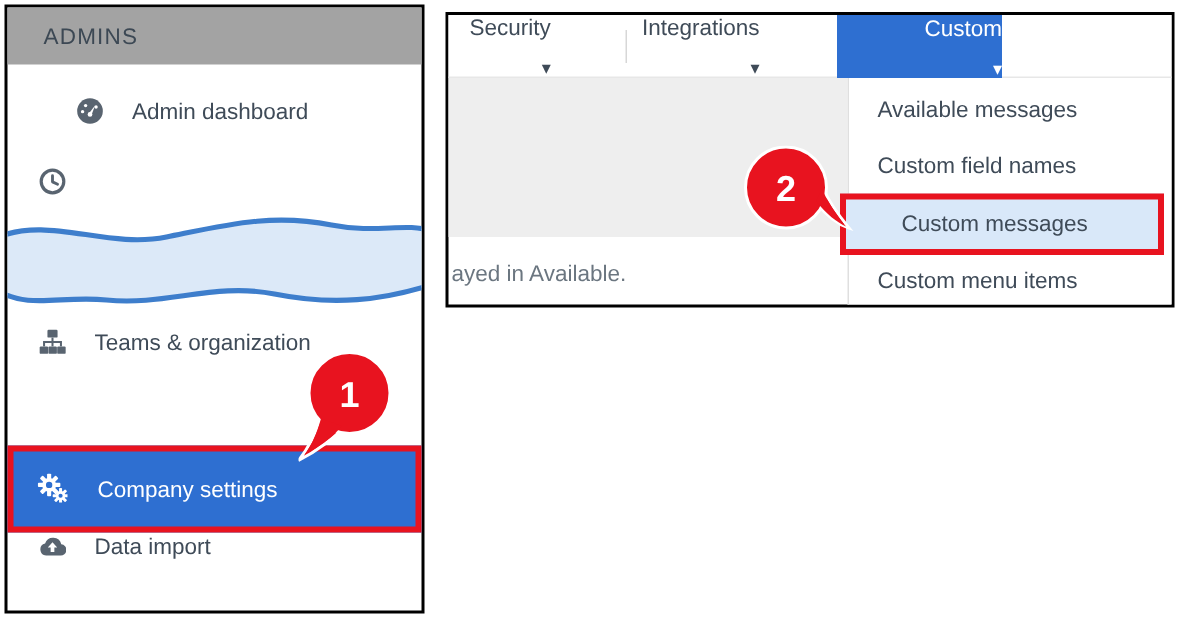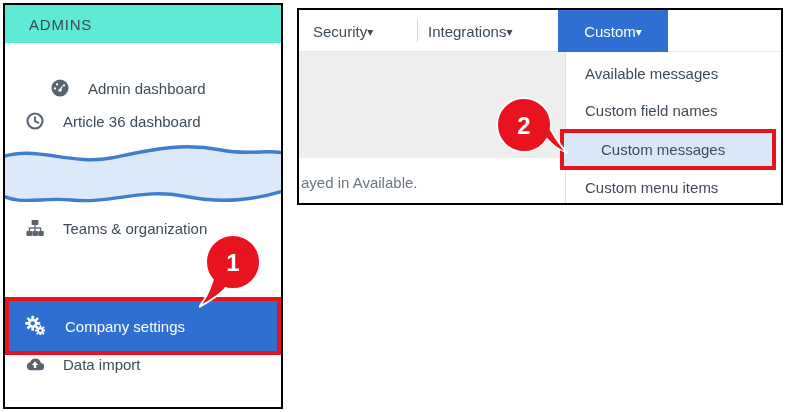--- a/index.html
+++ b/index.html
@@ -2,42 +2,42 @@
 <html><head>
 <meta charset="utf-8">
 <style>
   * { margin:0; padding:0; box-sizing:border-box; }
   html,body { width:785px; height:412px; background:#fff; font-family:"Liberation Sans", sans-serif; }
   #canvas { position:relative; width:785px; height:412px; background:#fff; overflow:hidden; }
 
   
   .sidebar-panel { position:absolute; left:3px; top:3px; width:280px; height:406px;
     border:2px solid #000; background:#fff; }
-  .sb-header { position:absolute; left:0; top:0; right:0; height:38px; background:#5eead4;
+  .sb-header { position:absolute; left:0; top:0; right:0; height:38px; background:#a3a3a3;
     color:#3c4854; font-size:15px; letter-spacing:0.8px; display:flex; align-items:center; padding-left:24px; }
   .sb-item { position:absolute; left:0; right:0; height:34px; display:flex; align-items:center;
     gap:18px; padding-left:20px; color:#3f4b58; font-size:15px; }
   .sb-item .ic { width:20px; height:20px; display:flex; align-items:center; justify-content:center; color:#596470; flex:0 0 20px; }
   .sb-item .ic svg { width:18px; height:18px; }
 
   .wave-wrap { position:absolute; left:0; top:135px; width:276px; height:67px; overflow:hidden; }
   .wave-wrap svg { position:absolute; left:-6px; top:0; }
 
   .red-box-1 { position:absolute; left:0; top:292px; width:276px; height:58px;
     border:4px solid #e8131f; background:#2e6fd1; display:flex; align-items:center; gap:18px; padding-left:16px; }
   .red-box-1 .ic { width:22px; height:22px; color:#fff; flex:0 0 22px; }
   .red-box-1 .ic svg { width:20px; height:20px; }
   .red-box-1 .lbl { color:#fff; font-size:15px; }
 
   
   .menu-panel { position:absolute; left:297px; top:8px; width:486px; height:197px;
     border:2px solid #000; background:#fff; }
   .tab-bar { position:absolute; left:0; top:0; right:0; height:42px; background:#fff; border-bottom:1px solid #e7e7e7; }
-  .tab { position:absolute; top:0; height:42px; display:flex; align-items:center; 
-    font-size:15px; color:#3f4b58; }
+  .tab { position:absolute; top:0; height:42px; display:flex; align-items:flex-end; gap:11px;
+    font-size:15px; color:#3f4b58;flex-direction:column; }
   .tab .caret { font-size:12px; line-height:1; transform:translateY(1px); }
   .tab-divider { position:absolute; left:118px; top:10px; width:1px; height:22px; background:#d7d7d7; }
   .tab-system { left:259px; width:110px; background:#2e6fd1; color:#fff; justify-content:center; }
 
   .gray-area { position:absolute; left:0; top:42px; width:266px; height:106px; background:#eeeeee; }
   .partial-text { position:absolute; left:2px; top:156px; height:32px; display:flex; align-items:center;
     color:#6b7680; font-size:15px; white-space:nowrap; }
 
   .dropdown { position:absolute; left:266px; top:42px; width:216px; height:151px; background:#fff;
     border-left:1px solid #dfdfdf; }
@@ -60,42 +60,41 @@
 <body>
 
 <div id="canvas">
 
   <div class="sidebar-panel">
 
     <div class="sb-header">
       <span>ADMINS</span>
     </div>
 
-    <div class="sb-item" style="top:66px;padding-left:45px;">
+    <div class="sb-item" style="top:52px;padding-left:45px;">
       <span class="ic">
         <svg viewBox="0 0 16 16">
             <circle cx="8" cy="8" r="7.6" fill="currentColor"></circle>
           <circle cx="3.6" cy="8.4" r="1" fill="#fff"></circle>
             <circle cx="5.4" cy="4.8" r="1" fill="#fff"></circle>
           <circle cx="11.6" cy="5.6" r="1" fill="#fff"></circle>
           <path d="M7.2 9.6 L11 4.8 L8.9 10.4 Z" fill="#fff"></path>
           <circle cx="8" cy="10" r="1.4" fill="#fff"></circle>
           </svg>
       </span>
       <span>Admin dashboard</span>
     </div>
 
     <div class="sb-item" style="top:99px;">
       <span class="ic">
         <svg viewBox="0 0 16 16" fill="none">
             <circle cx="8" cy="8" r="6.7" stroke="currentColor" stroke-width="1.9"></circle>
           <path d="M8 4.6 V8.2 L11 9.6" stroke="currentColor" stroke-width="1.7" stroke-linecap="round" stroke-linejoin="round"></path>
           </svg>
       </span>
-      <span>Article 36 dashboard</span>
     </div>
 
     <div class="wave-wrap">
       <svg width="288" height="67" viewBox="0 0 288 67">
         <path d="M0,18 C34,4 72,26 112,18 C152,10 182,2 222,10 C252,16 272,8 288,14
                  L288,50 C256,60 224,64 184,56 C144,48 112,64 72,60 C42,57 20,66 0,54 Z" fill="#dce9f8" stroke="#3e7ecc" stroke-width="3.4" stroke-linejoin="round"></path>
       </svg>
     </div>
 
     <div class="sb-item" style="top:206px;">

